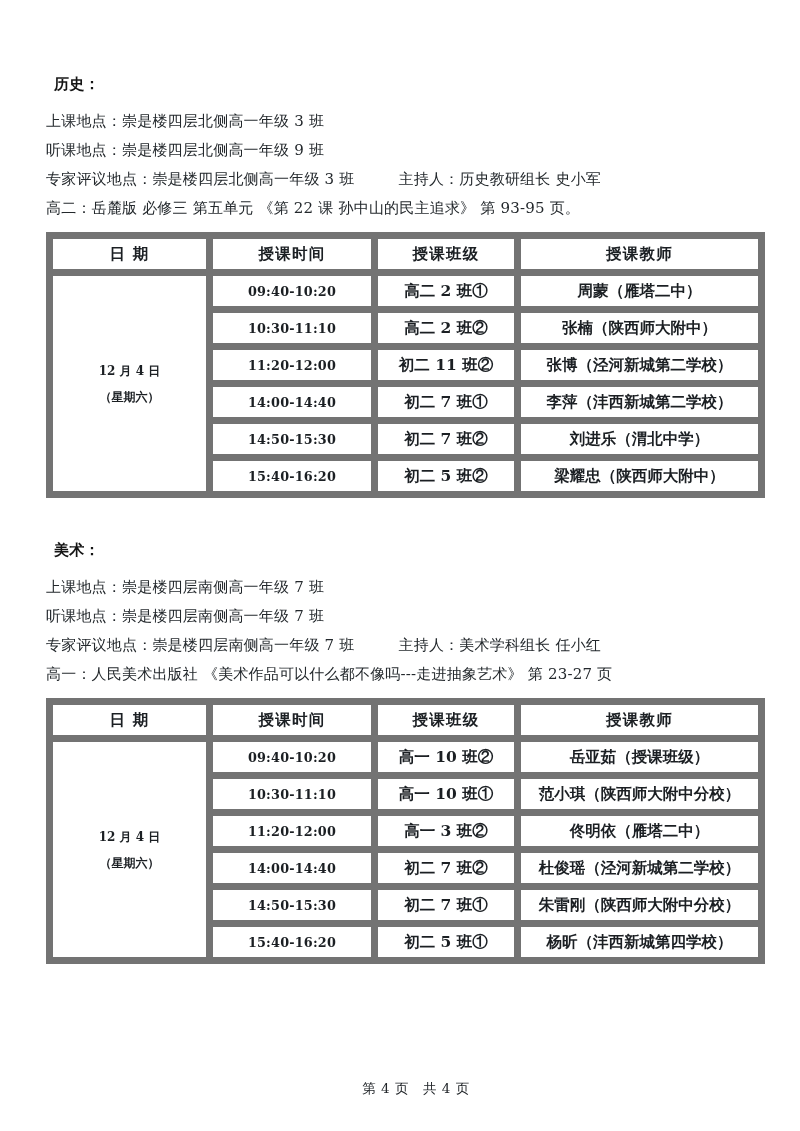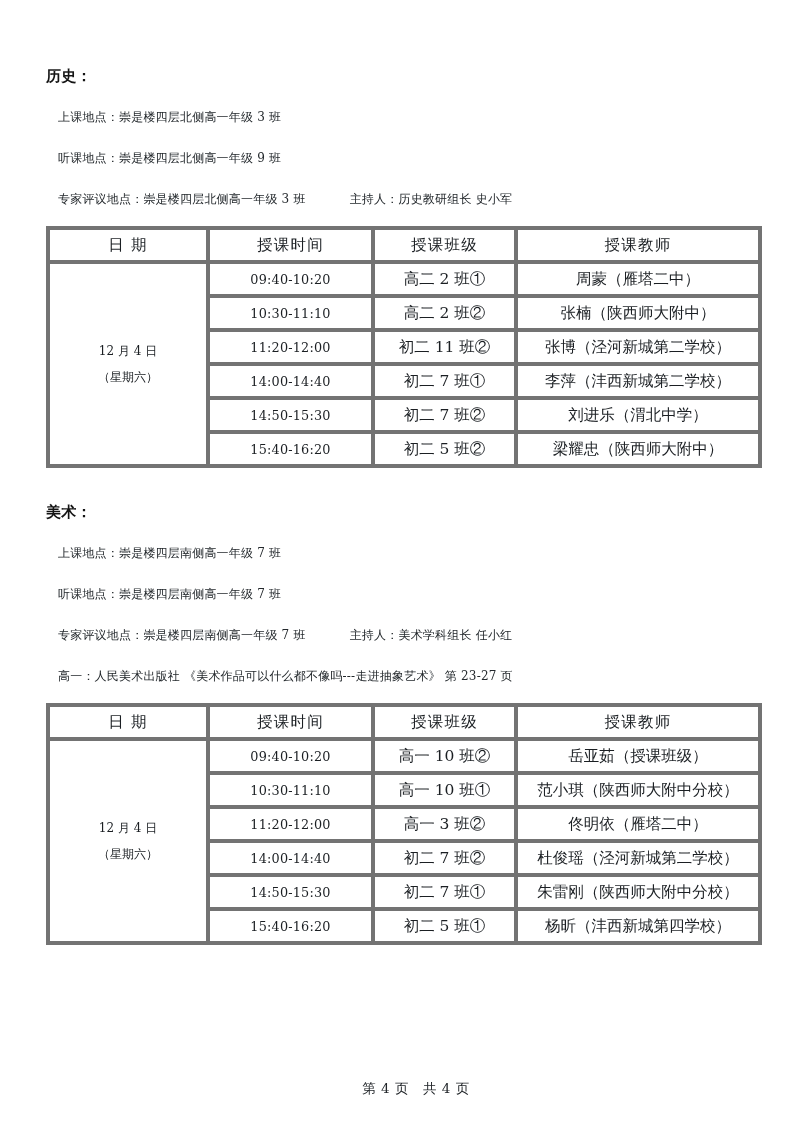--- a/index.html
+++ b/index.html
@@ -25,47 +25,47 @@
     top: 62px;
     width: 712px;
   }
   .section-title {
     font-family: "DejaVu Sans", "Liberation Sans", sans-serif;
     font-weight: bold;
     font-size: 15px;
     line-height: 29px;
     letter-spacing: 0.3px;
     color: #141414;
-    margin: 0;
+    margin: 8px;
     white-space: nowrap;
   }
   .info-line {
-    font-size: 12px;
+    font-size: 15px;
     line-height: 29px;
     color: #23282c;
-    margin: 12px;
+    margin: 0;
     white-space: nowrap;
     letter-spacing: 0.2px;
   }
   .info-line .host {
     display: inline-block;
     padding-left: 44px;
   }
   .sched-table {
     border-collapse: collapse;
     width: 712px;
     margin-top: 9px;
     table-layout: fixed;
   }
   .sched-table td, .sched-table th {
-    border: 4px solid #737373;
+    border: 7px solid #737373;
     text-align: center;
     vertical-align: middle;
     padding: 0;
-    font-weight: normal;
+    font-weight: bold;
   }
   .sched-table col.c-date   { width: 160px; }
   .sched-table col.c-time   { width: 165px; }
   .sched-table col.c-class  { width: 143px; }
   .sched-table col.c-teach  { width: 244px; }
   .sched-table thead th {
     height: 30px;
     font-size: 15.5px;
     letter-spacing: 1.2px;
     color: #1b1f23;
@@ -105,20 +105,21 @@
 
 <div class="page">
   <div class="content">
 
     <div>
       <p class="section-title">历史：</p>
 
       <p class="info-line">上课地点：崇是楼四层北侧高一年级 3 班</p>
       <p class="info-line">听课地点：崇是楼四层北侧高一年级 9 班</p>
       <p class="info-line"><span>专家评议地点：崇是楼四层北侧高一年级 3 班</span><span class="host">主持人：历史教研组长  史小军</span></p>
+      <p class="info-line">高二：岳麓版  必修三  第五单元  《第 22 课  孙中山的民主追求》  第 93-95 页。</p>
 
       <table class="sched-table">
         <colgroup>
           <col class="c-date">
             <col class="c-time">
             <col class="c-class">
             <col class="c-teach">
         </colgroup>
         <thead>
           <tr>

